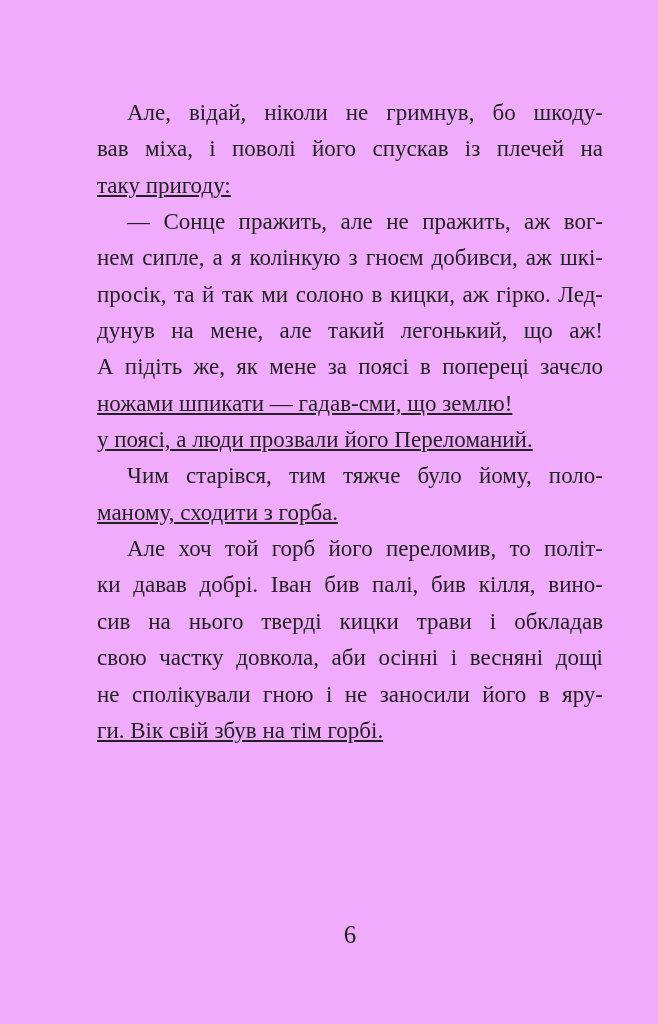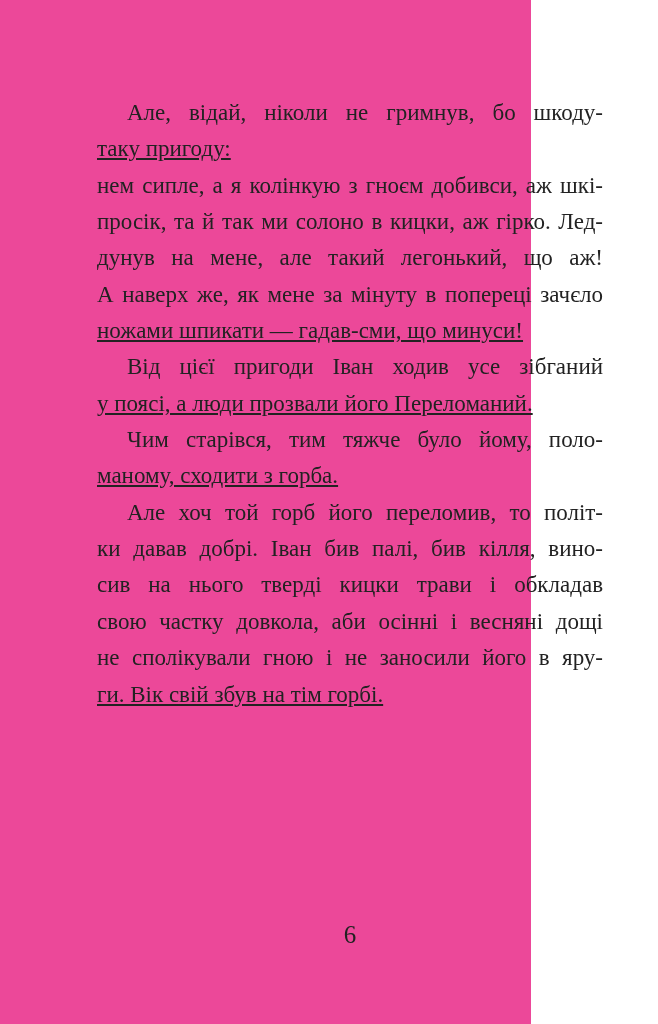--- a/index.html
+++ b/index.html
@@ -11,23 +11,23 @@
     height: 1024px;
     background: #ffffff;
     font-family: "Liberation Serif", "DejaVu Serif", serif;
     color: #222222;
     position: relative;
     overflow: hidden;
   }
   .page {
     position: absolute;
     left: 0; top: 0;
-    width: 531px;
+    width: 658px;
     height: 1024px;
-    background: #ec4899;
+    background: #f0abfc;
   }
   .text-block {
     position: absolute;
     left: 97px;
     top: 95px;
     width: 506px;
     font-size: 23px;
     line-height: 36.35px;
   }
   .paragraph {
@@ -58,33 +58,34 @@
   }
 </style>
 </head>
 <body>
 
 <div class="page">
   <div class="text-block">
 
     <div class="paragraph">
       <div class="line indent">Але, відай, ніколи не гримнув, бо шкоду-</div>
+      <div class="line">вав міха, і поволі його спускав із плечей на</div>
       <div class="line end">таку пригоду:</div>
     </div>
 
     <div class="paragraph">
+      <div class="line indent">— Сонце пражить, але не пражить, аж вог-</div>
       <div class="line">нем сипле, а я колінкую з гноєм добивси, аж шкі-</div>
       <div class="line">просік, та й так ми солоно в кицки, аж гірко. Лед-</div>
       <div class="line">дунув на мене, але такий легонький, що аж!</div>
-      <div class="line">А наверх же, як мене за мінуту в попереці зачєло</div>
-      <div class="line end">ножами шпикати — гадав-сми, що минуси!</div>
+      <div class="line">А підіть же, як мене за поясі в попереці зачєло</div>
+      <div class="line end">ножами шпикати — гадав-сми, що землю!</div>
     </div>
 
     <div class="paragraph">
-      <div class="line indent">Від цієї пригоди Іван ходив усе зібганий</div>
       <div class="line end">у поясі, а люди прозвали його Переломаний.</div>
     </div>
 
     <div class="paragraph">
       <div class="line indent">Чим старівся, тим тяжче було йому, поло-</div>
       <div class="line end">маному, сходити з горба.</div>
     </div>
 
     <div class="paragraph">
       <div class="line indent">Але хоч той горб його переломив, то політ-</div>

